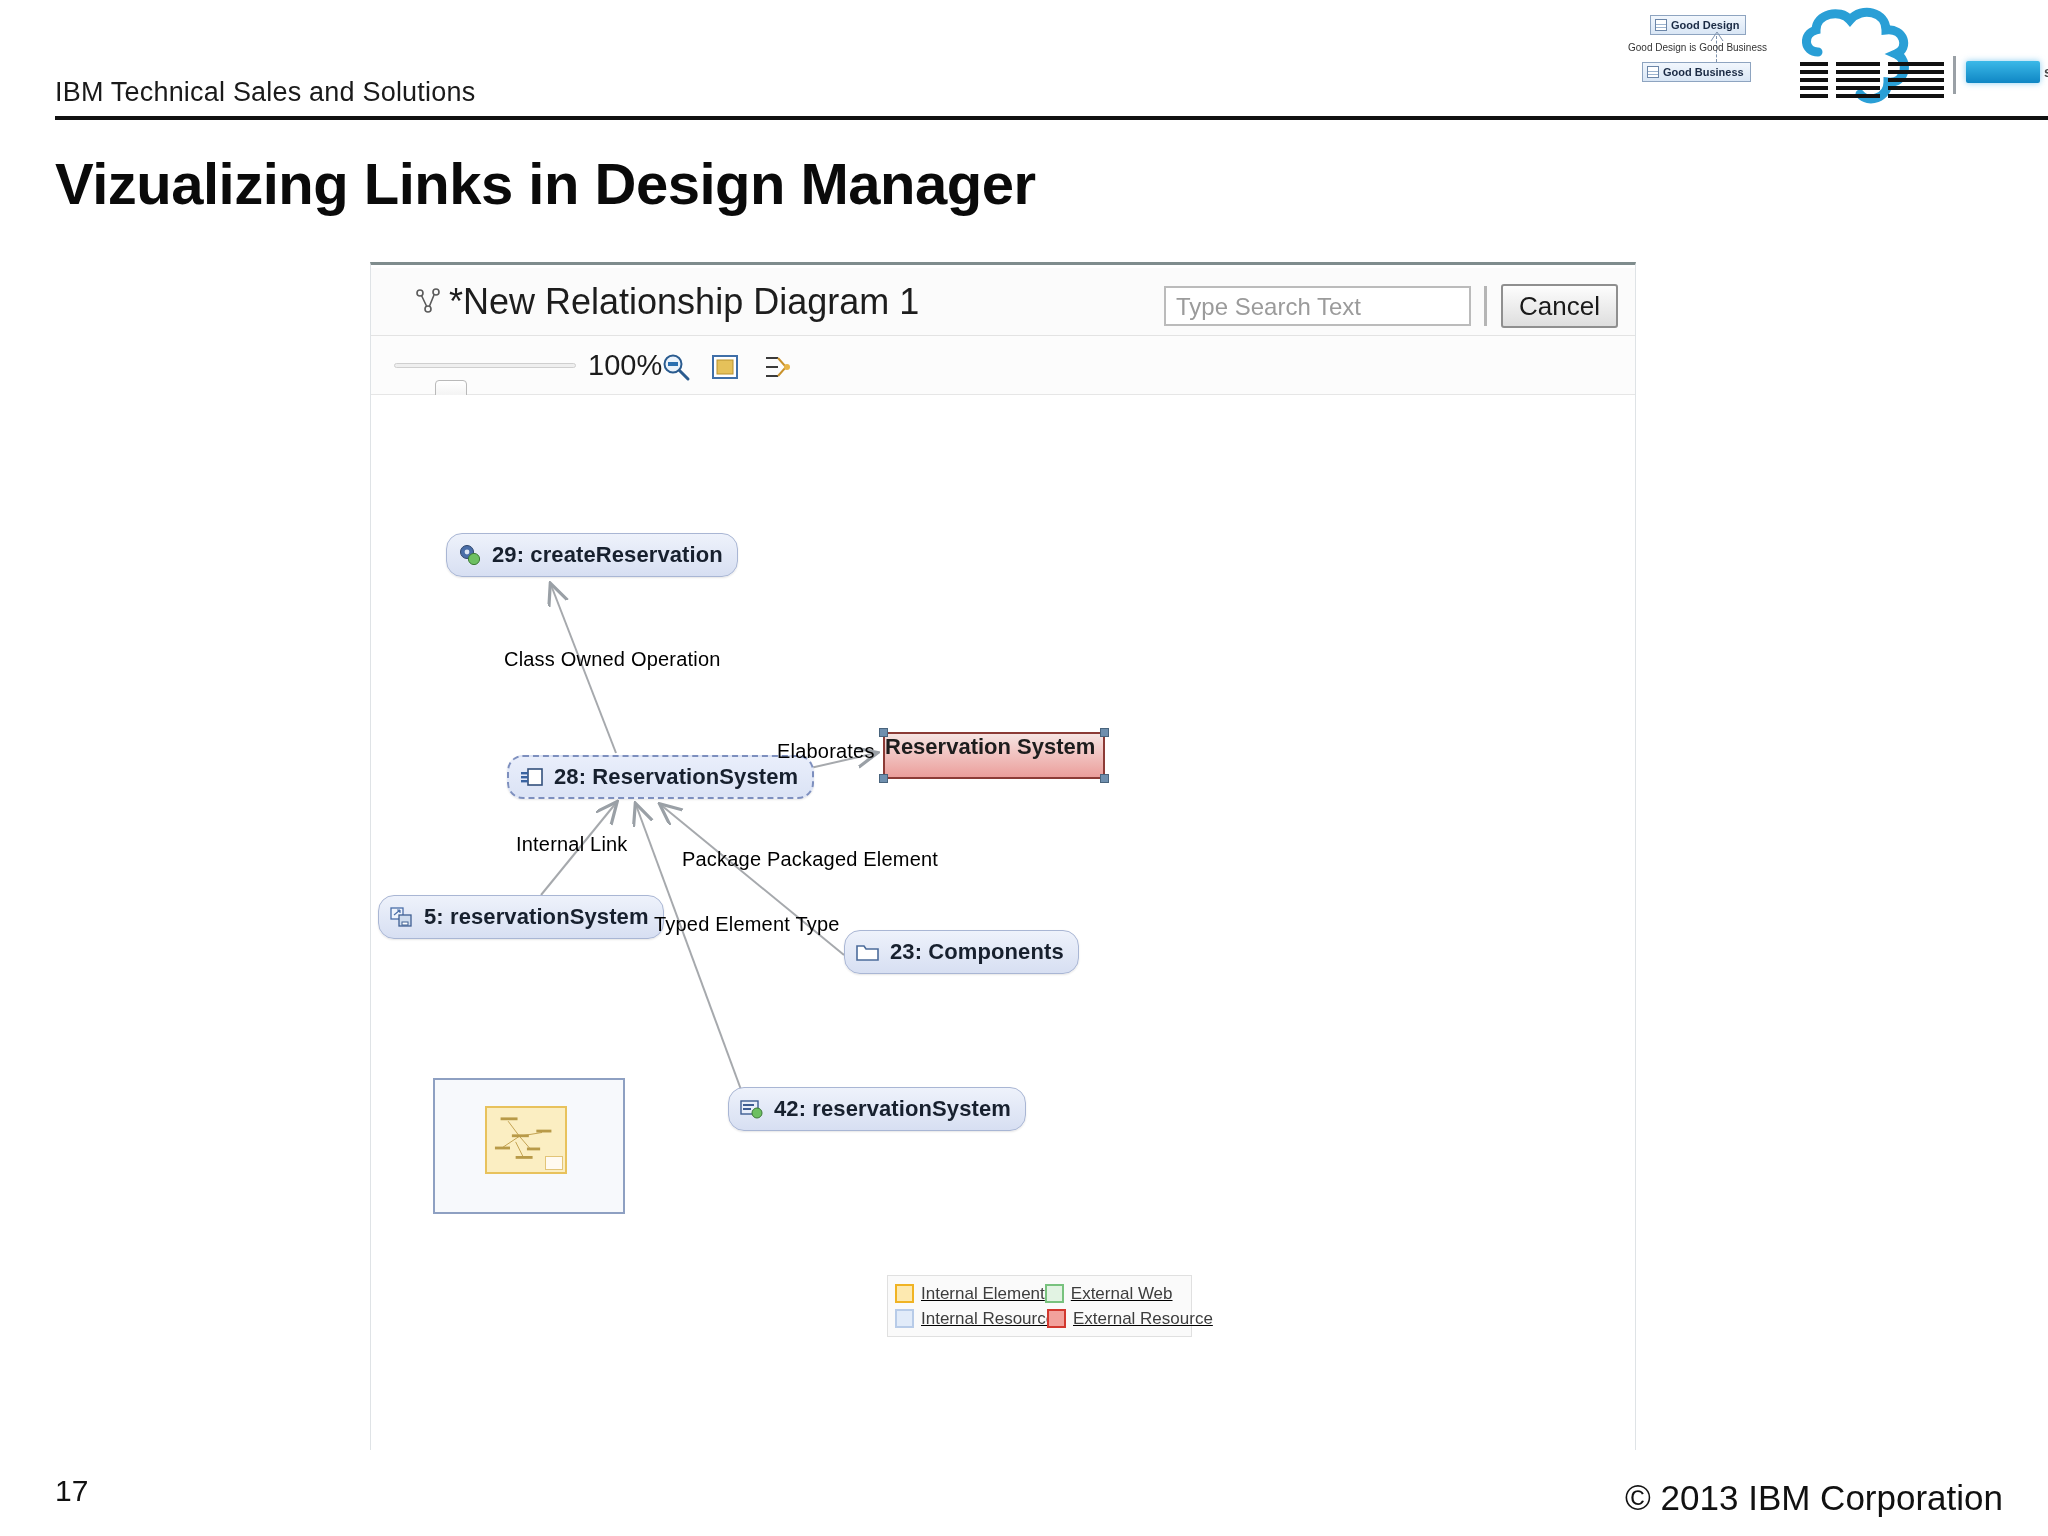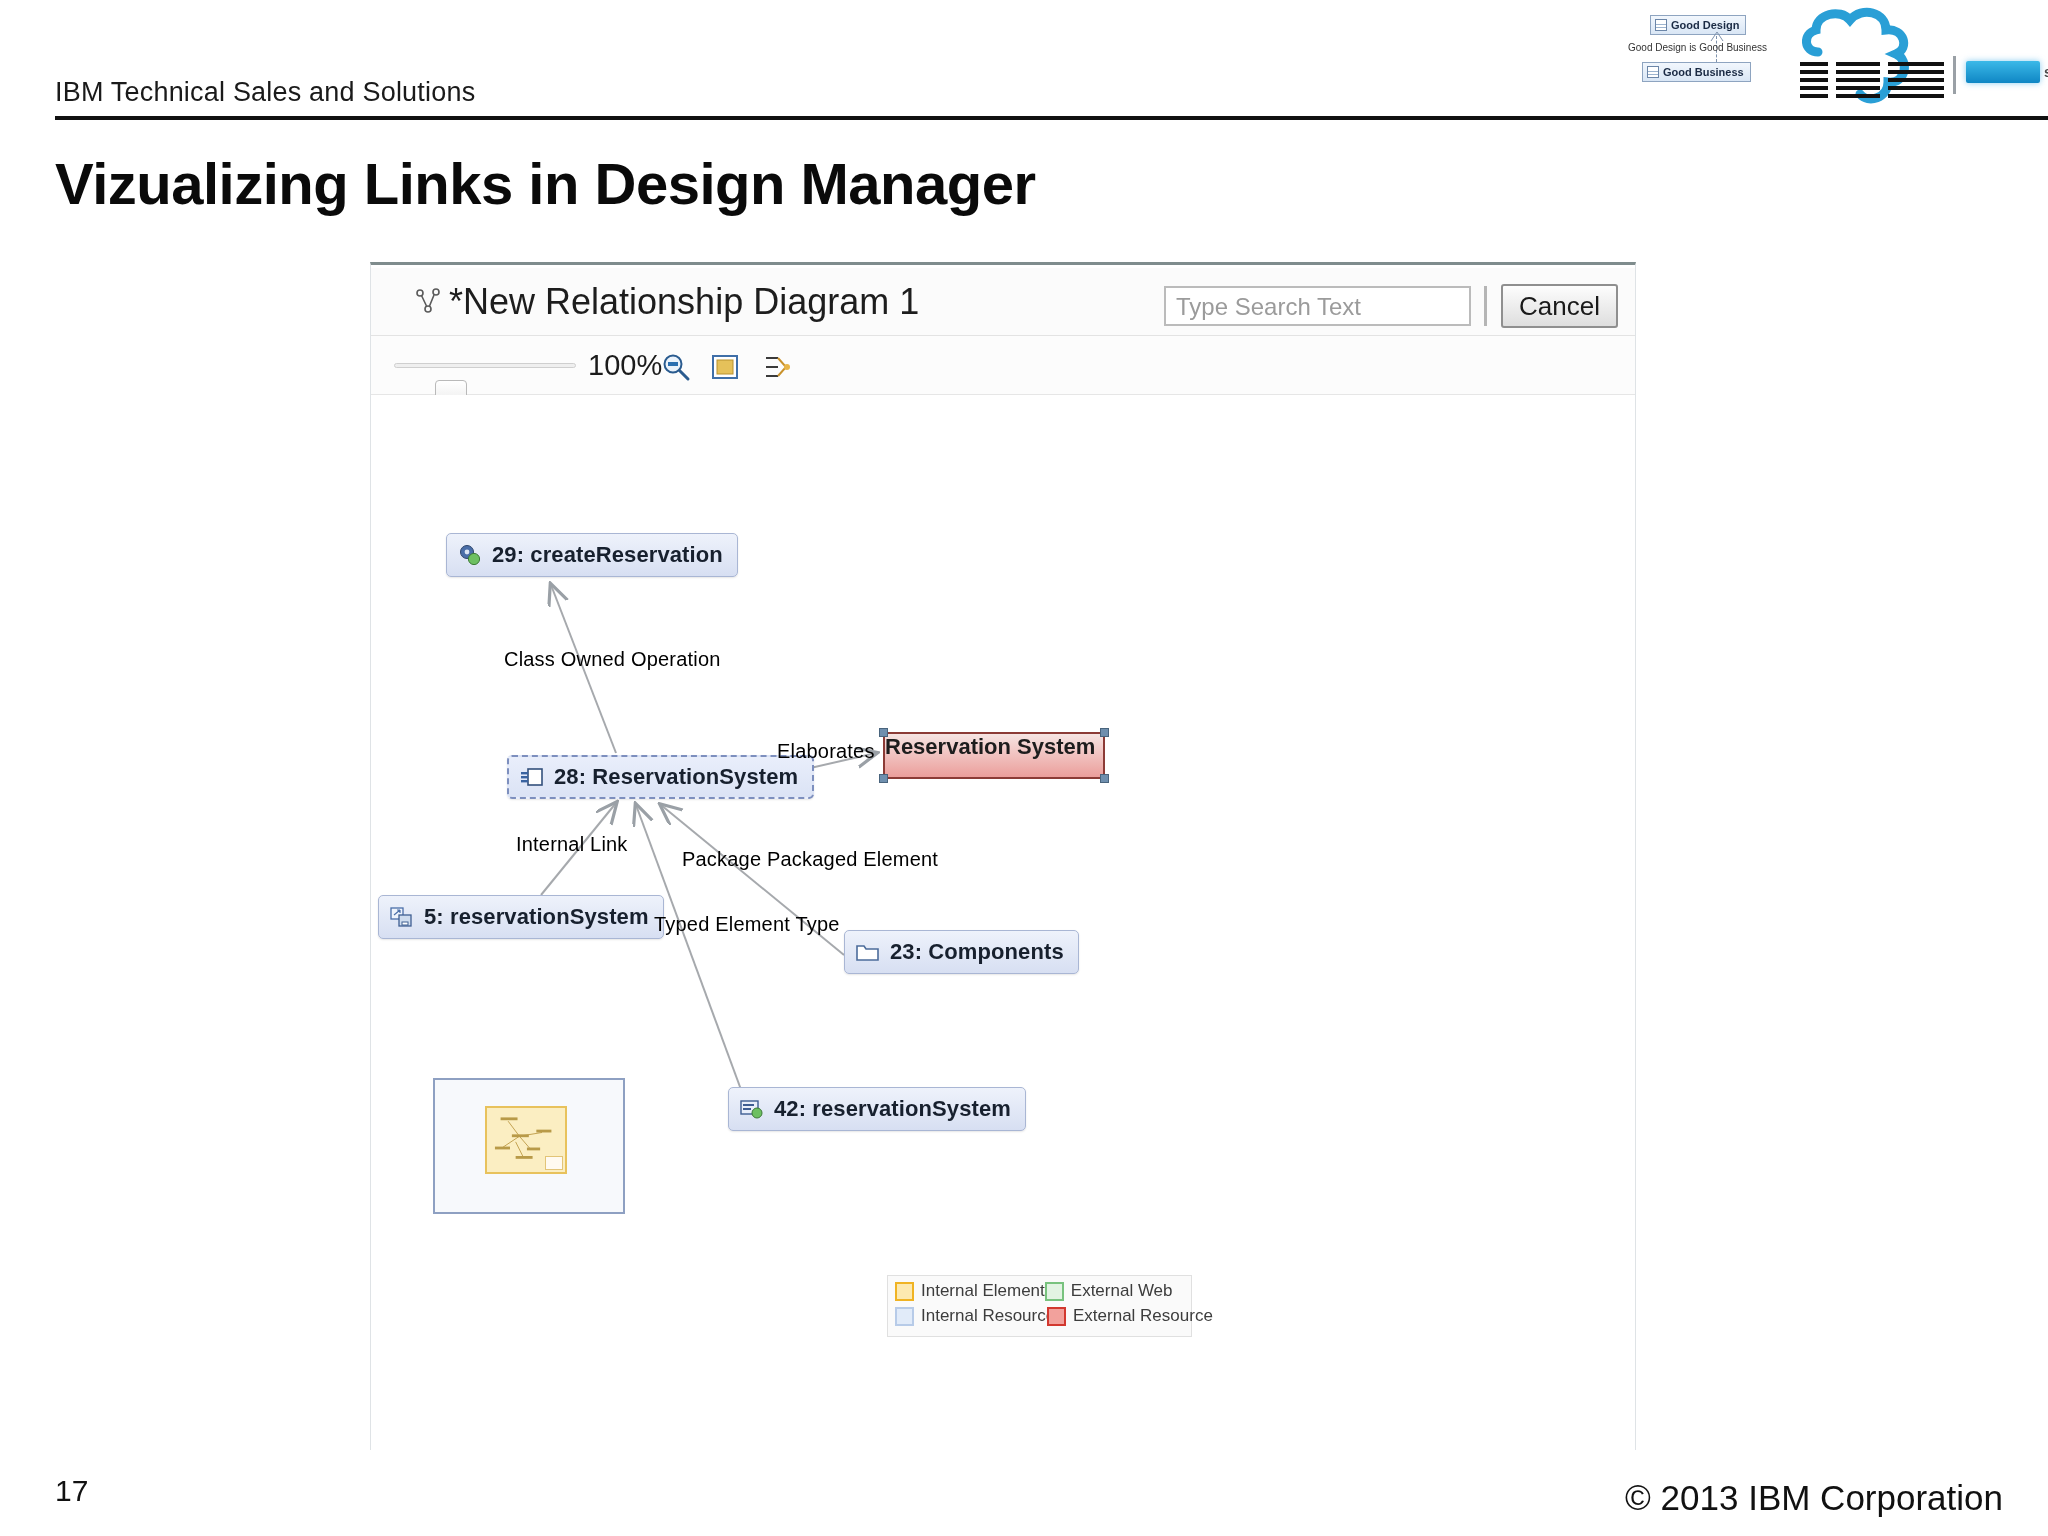--- a/index.html
+++ b/index.html
@@ -226,21 +226,21 @@
     width: 100%; height: 1055px;
     background: #ffffff;
     overflow: hidden;
   }
 
   
   .node {
     position: absolute;
     display: flex;
     align-items: center;
-    border-radius: 5px;
+    border-radius: 16px;
     background: linear-gradient(#eef2fb, #d7dff2);
     border: 1px solid #a9b6d4;
     box-shadow: 0 1px 2px rgba(0,0,0,.10);
     padding: 0 14px 0 10px;
     height: 44px;
     white-space: nowrap;
   }
   .node .nicon {
     position: relative;
     width: 26px; height: 22px;
@@ -323,21 +323,21 @@
 
   
   #legend {
     position: absolute;
     left: 516px; top: 880px;
     width: 305px; height: 62px;
     background: #fafafa;
     border: 1px solid #e0e0e0;
     padding: 5px 7px;
   }
-  #legend .lrow { display: flex; height: 25px; align-items: flex-start; }
+  #legend .lrow { display: flex; height: 25px; align-items: center; text-decoration: underline; }
   #legend .lcell { display: flex; align-items: center; width: 152px; }
   #legend .swatch {
     width: 19px; height: 19px;
     border: 2px solid #999;
     margin-right: 7px;
     flex: 0 0 auto;
   }
   #legend .ltext {
     font-size: 17px; color: #3d3d3d; white-space: nowrap;
   }

